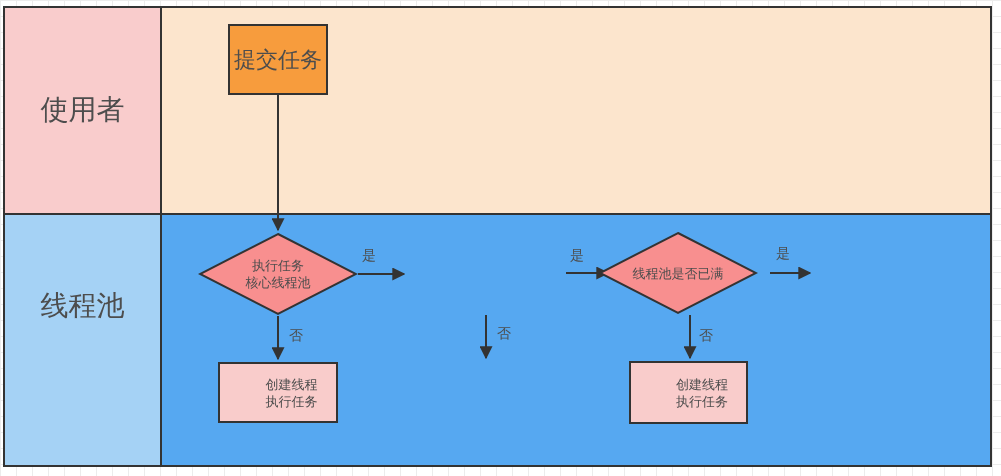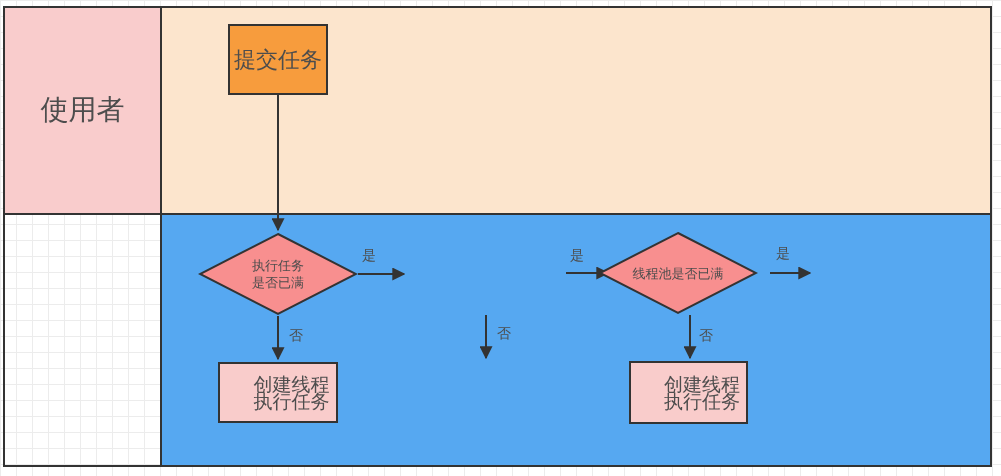--- a/index.html
+++ b/index.html
@@ -48,21 +48,21 @@
     color: var(--text, #4d4d4d);
   }
   .node-start {
     background: var(--process-start-bg, #f79c3d);
     border: 2px solid var(--border, #333);
     font-size: 22px;
   }
   .node-action {
     background: var(--action-bg, #f9cccb);
     border: 2px solid var(--border, #333);
-    font-size: 19px; line-height: 17px; padding-left: 27px;
+    font-size: 13px; line-height: 17px; padding-left: 27px;
   }
   .node-diamond { font-size: 13px; line-height: 17px; }
   .node-diamond svg { position: absolute; left: 0; top: 0; }
   .diamond-text {
     position: absolute; inset: 0;
     display: flex; flex-direction: column;
     align-items: center; justify-content: center;
   }
   #node-submit { left: 223px; top: 16px; width: 100px; height: 71px; }
   #node-d1 { left: 193px; top: 224px; width: 160px; height: 84px; }
@@ -91,20 +91,23 @@
 </head>
 <body>
 
 <div class="canvas">
   <div class="diagram">
 
     <div class="cell lane1-label">
       <div class="lane-title">使用者</div>
     </div>
     <div class="cell lane1-body"></div>
+    <div class="cell lane2-label">
+      <div class="lane-title">线程池</div>
+    </div>
     <div class="cell lane2-body"></div>
     <div class="vdivider"></div>
     <div class="hdivider"></div>
 
     <svg class="edges-svg" width="985" height="457">
       <defs>
         <marker id="arrowhead" viewBox="0 0 10 10" refX="9" refY="5" markerWidth="6.5" markerHeight="6.5" orient="auto-start-reverse">
           <path d="M0,0 L10,5 L0,10 z" style="fill: var(--border, #333);"></path>
         </marker>
       </defs>
@@ -120,21 +123,21 @@
     <div class="node node-start" id="node-submit">
       <div>提交任务</div>
     </div>
 
     <div class="node node-diamond" id="node-d1">
       <svg width="160" height="84">
         <polygon points="80,2 158,42 80,82 2,42" style="fill: var(--decision-bg, #f88f8f); stroke: var(--border, #333); stroke-width: 2;"></polygon>
       </svg>
       <div class="diamond-text">
         <div>执行任务</div>
-        <div>是否已满</div>
+        <div>核心线程池</div>
       </div>
     </div>
 
 
     <div class="node node-diamond" id="node-d3">
       <svg width="160" height="84">
         <polygon points="80,2 158,42 80,82 2,42" style="fill: var(--decision-bg, #f88f8f); stroke: var(--border, #333); stroke-width: 2;"></polygon>
       </svg>
       <div class="diamond-text">
         <div>线程池是否已满</div>

